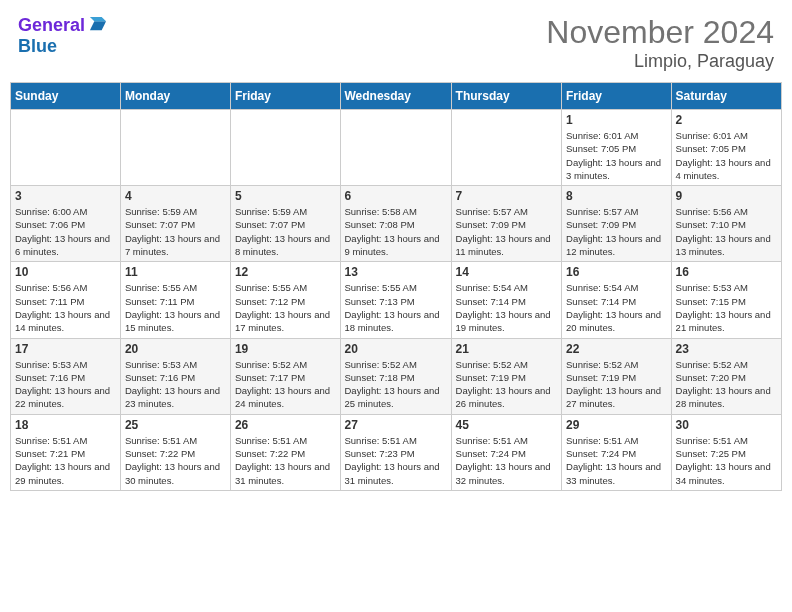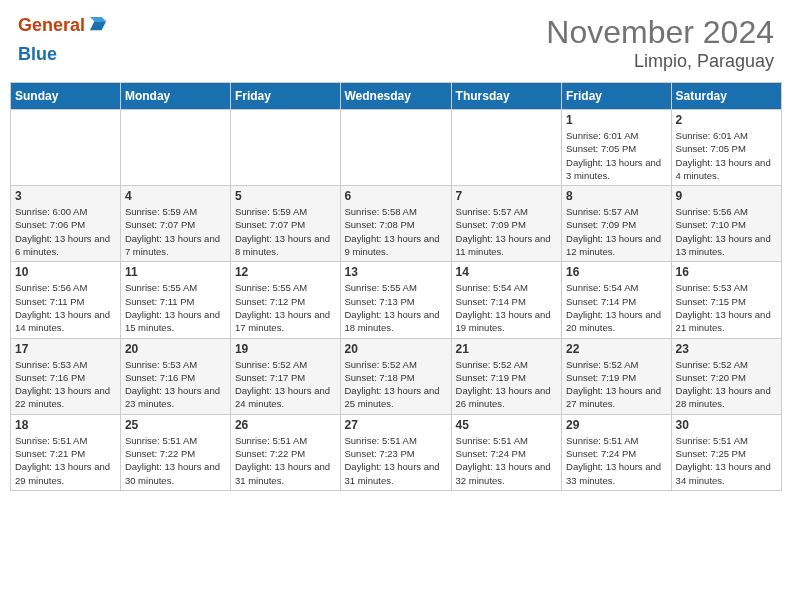--- a/index.html
+++ b/index.html
@@ -22,27 +22,26 @@
       flex-direction: column;
       align-items: flex-start;
     }
     .logo-text {
       display: flex;
       align-items: center;
     }
     .logo-general {
       font-size: 18px;
       font-weight: bold;
-      color: #c2410c;
+      color: #6d28d9;
     }
     .logo-blue {
       font-size: 18px;
       font-weight: bold;
       color: #1a6faf;
-      margin-top: 8px;
     }
     .logo-icon {
       width: 22px;
       height: 22px;
       margin-left: 2px;
     }
     .title-block {
       text-align: right;
     }
     .month-title {

